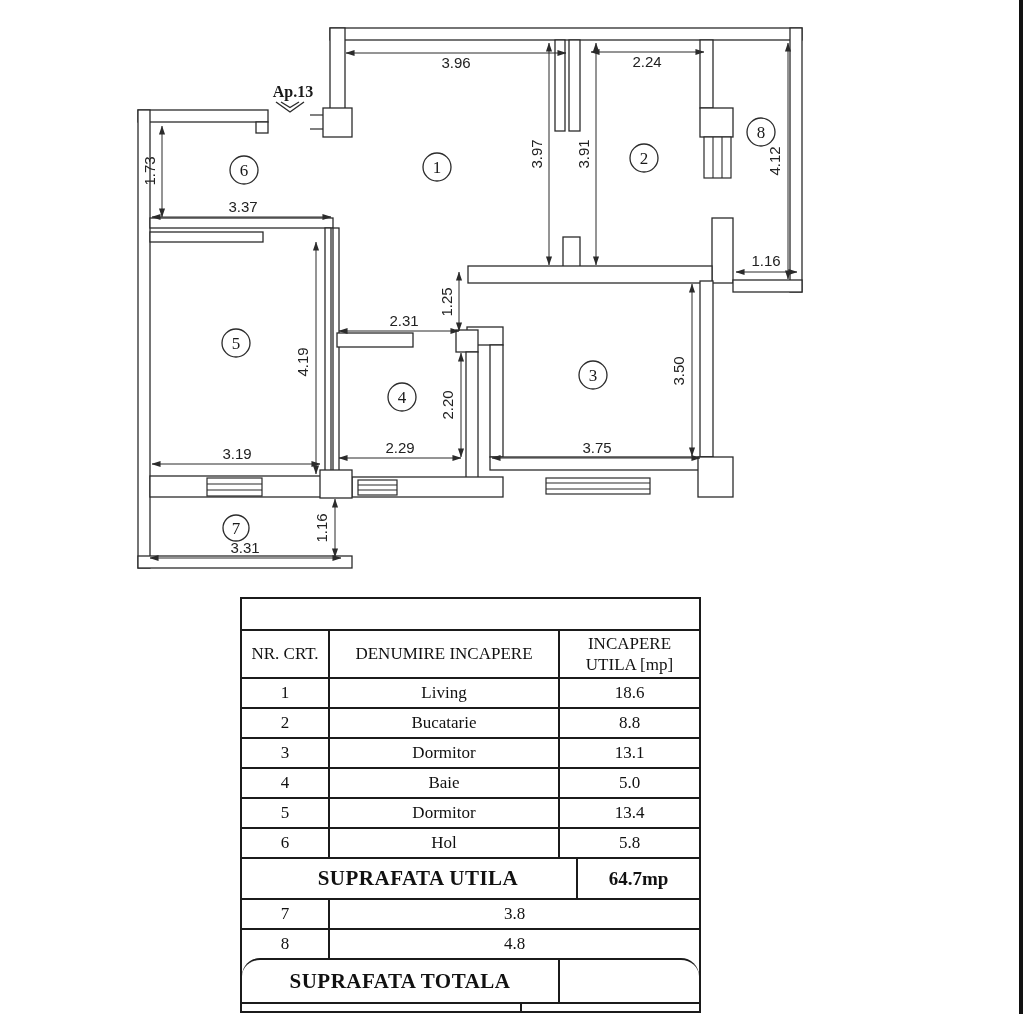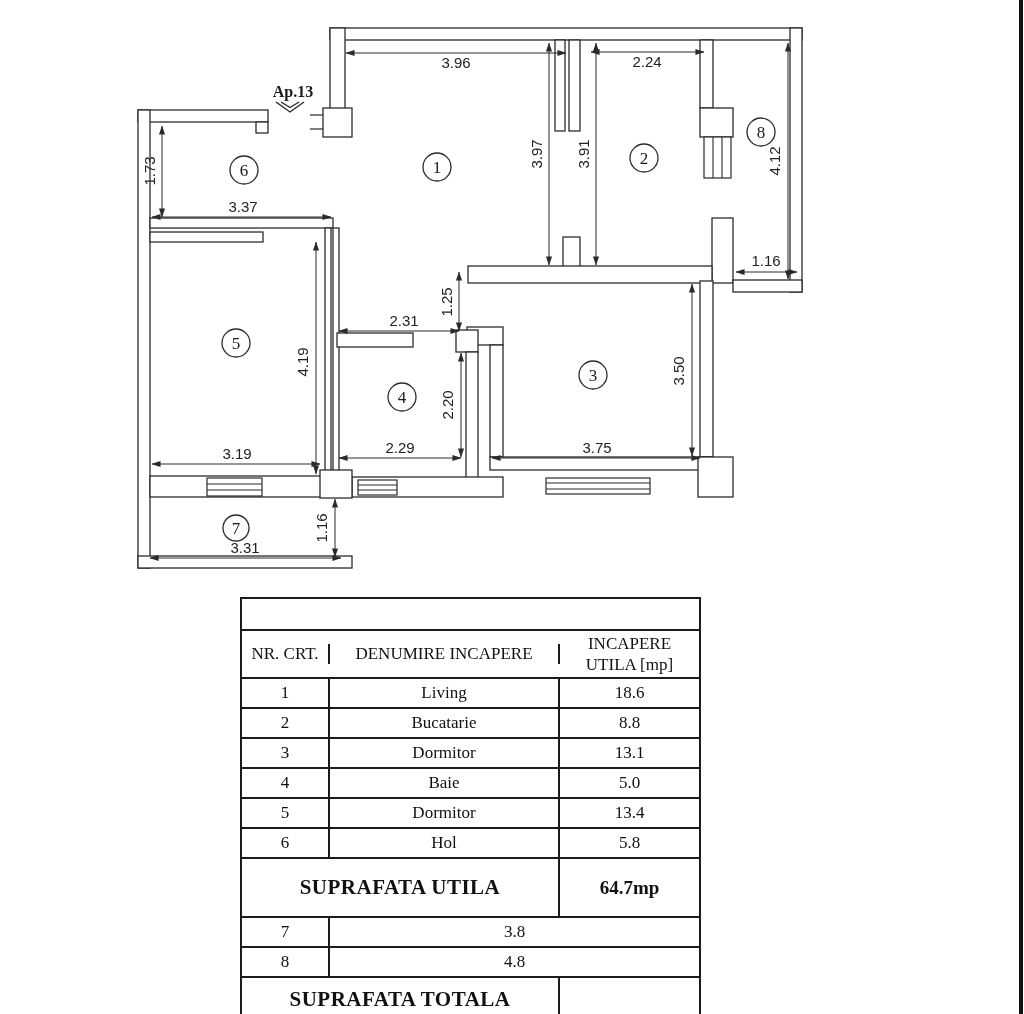--- a/index.html
+++ b/index.html
@@ -21,24 +21,24 @@
   .t-row{display:flex;box-sizing:border-box;}
   .t-row + .t-row{border-top:2px solid #1b1b1b;}
   .t-cell{display:flex;align-items:center;justify-content:center;box-sizing:border-box;
           font-family:"Liberation Serif",serif;font-size:17px;text-align:center;}
   .c1{width:88px;border-right:2px solid #1b1b1b;}
   .c2{width:230px;border-right:2px solid #1b1b1b;}
   .c3{flex:1;}
   .cmerge{width:318px;border-right:2px solid #1b1b1b;}
   .h30{height:30px;}
   .h48{height:48px;}
-  .h45{height:59px;}
-  .h44{height:44px;}
+  .h45{height:41px;padding-left:18px;}
+  .h44{height:44px;border-radius:18px;}
   .h9{height:9px;}
-  .hdr{font-size:17px;align-items:center;}
+  .hdr{font-size:17px;}
   .hdr .col3{display:flex;flex-direction:column;line-height:1.25;}
   .boldlabel{font-weight:bold;font-size:21px;letter-spacing:0.5px;}
   .boldval{font-weight:bold;font-size:19px;}
   .pc1{width:280px;border-right:2px solid #1b1b1b;height:100%;}
   .edge-line{position:absolute;left:1019px;top:0;width:4px;height:1014px;background:#111;}
 </style>
 </head>
 <body>
 
 <div class="stage">

